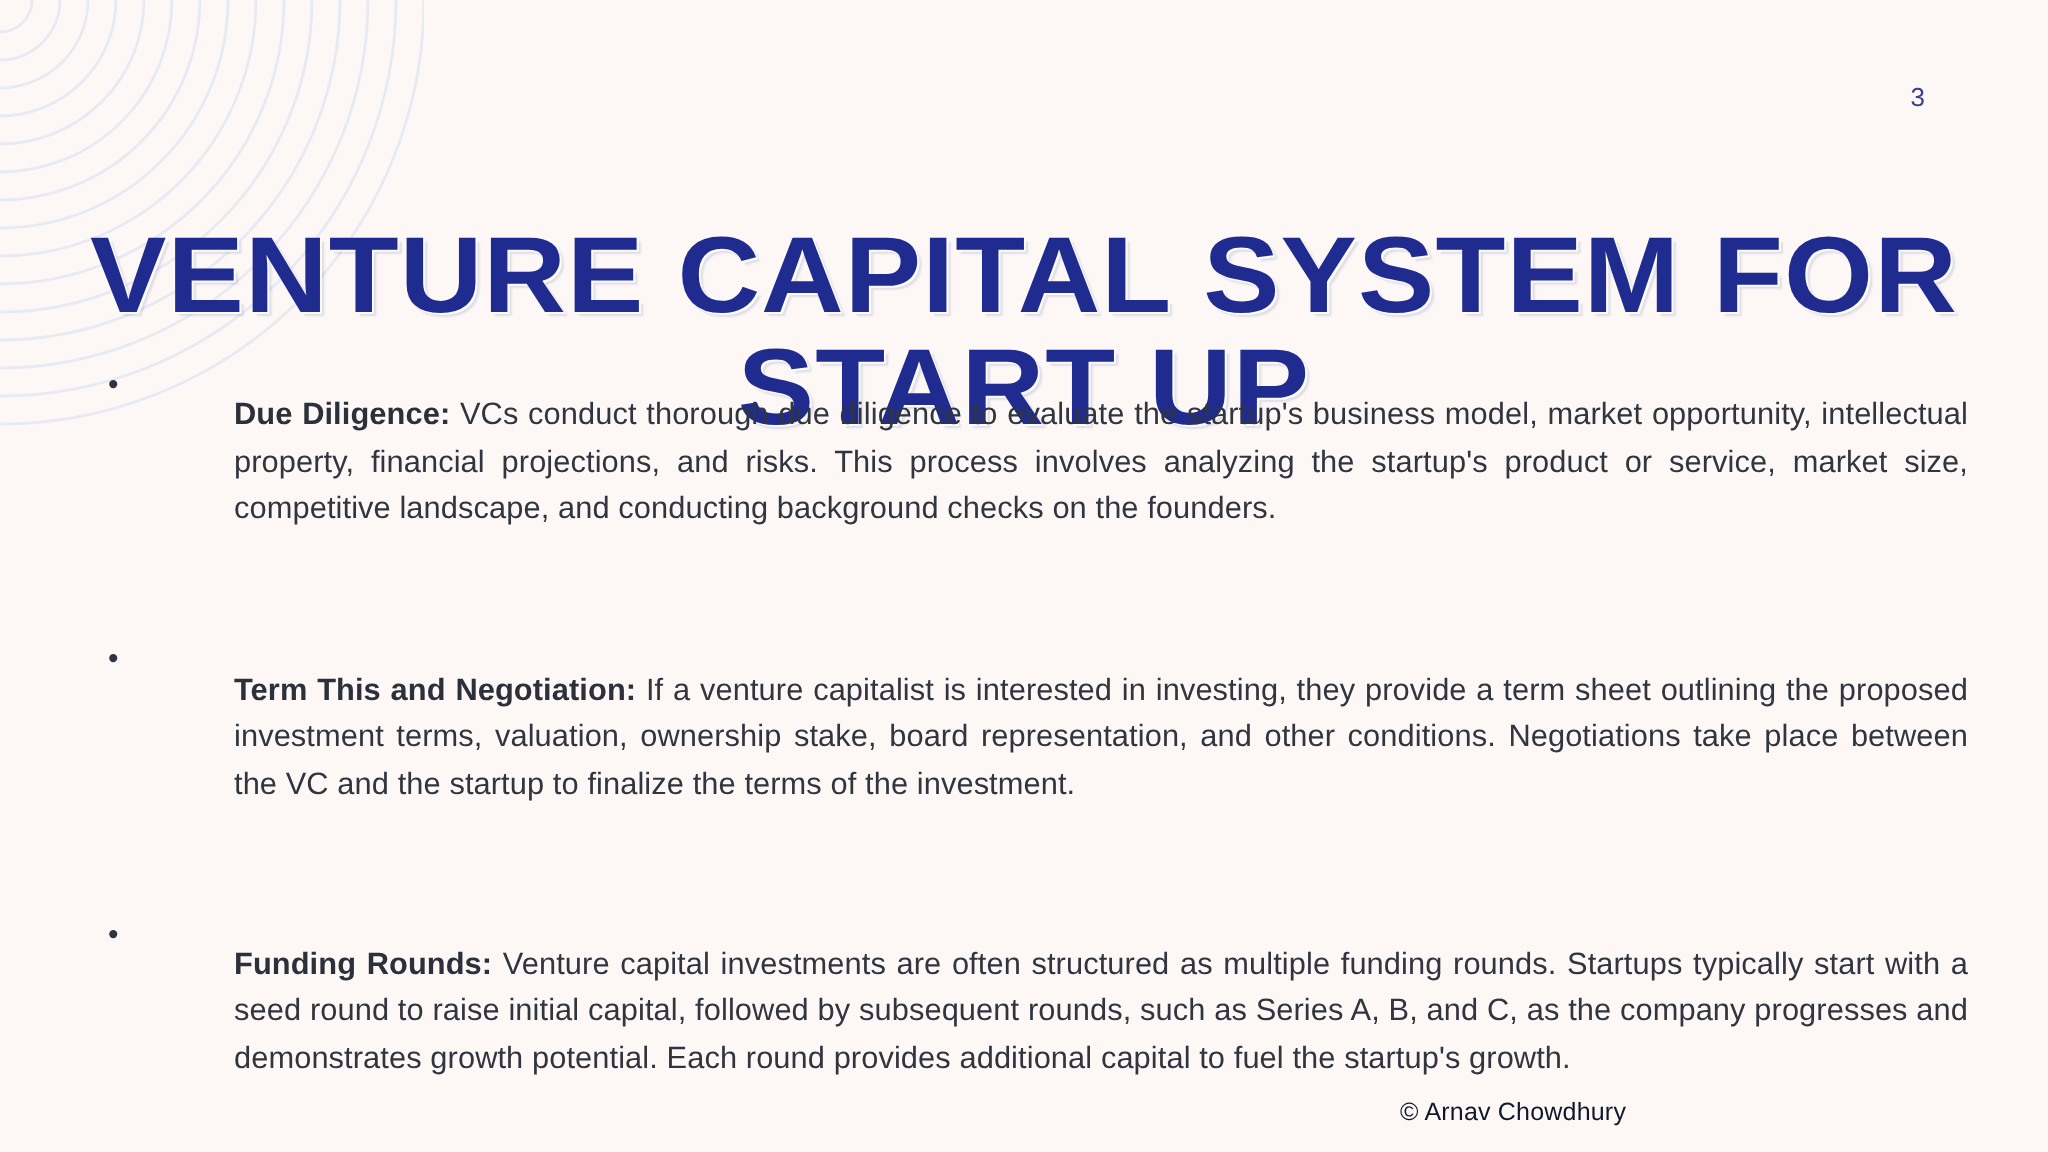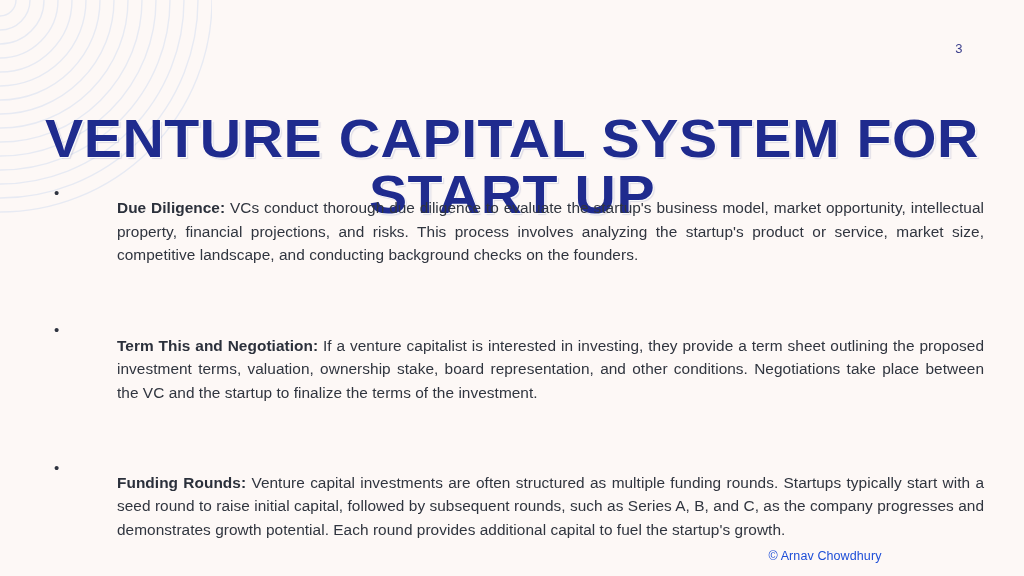--- a/index.html
+++ b/index.html
@@ -112,23 +112,23 @@
     font-weight: bold;
     color: #2b303b;
   }
 
   
   #credit {
     position: absolute;
     left: 700px;
     top: 549px;
     width: 250px;
-    text-align: center;
+    text-align: left;
     font-size: 12.5px;
-    color: #1d4ed8;
+    color: #0f172a;
     letter-spacing: 0.1px;
   }
 </style>
 </head>
 <body>
 
 <div id="slide">
 
   <div id="rings">
     <svg viewBox="0 0 330 330" xmlns="http://www.w3.org/2000/svg" aria-hidden="true">

